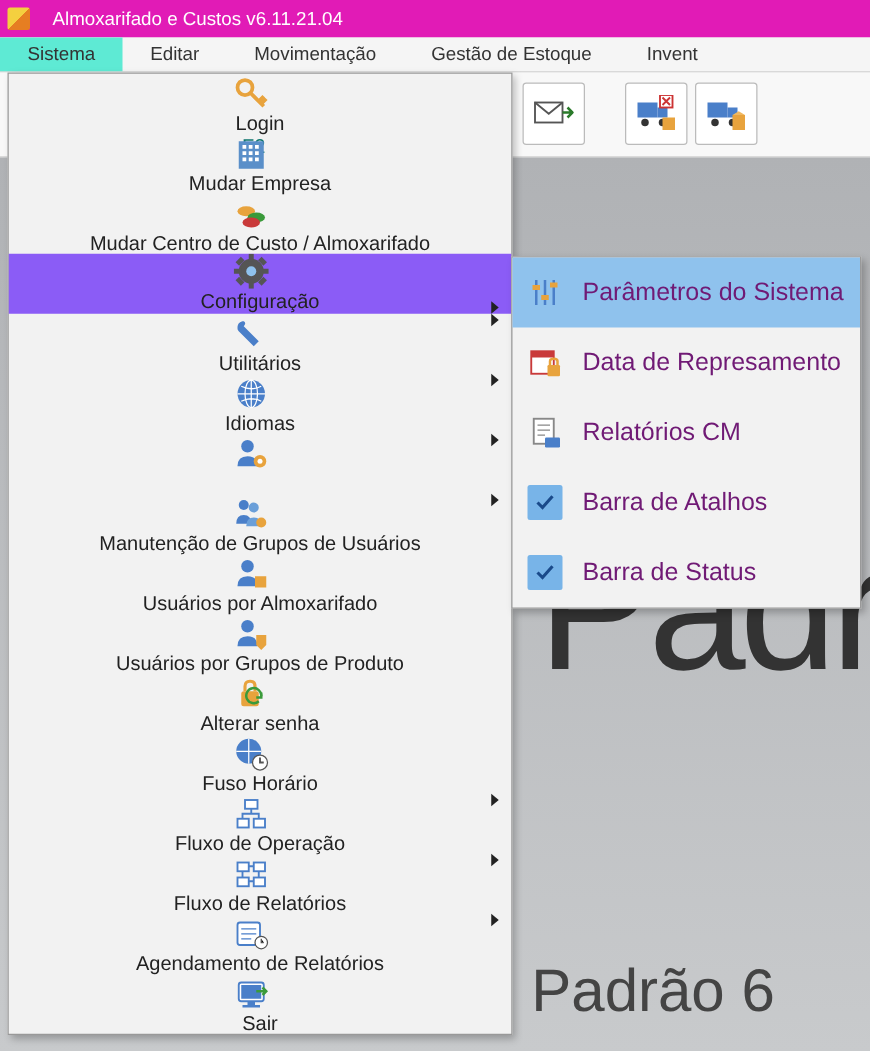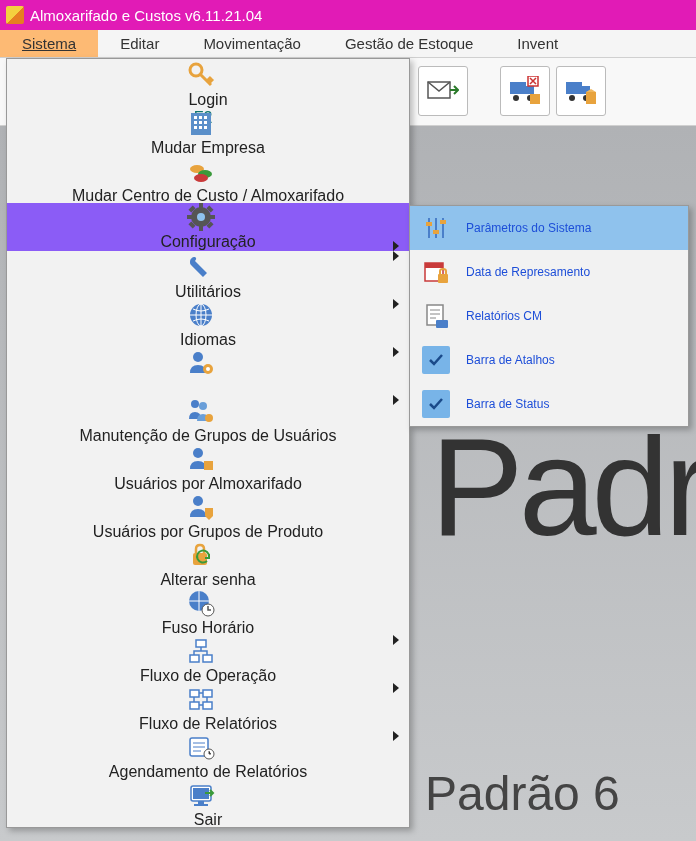--- a/index.html
+++ b/index.html
@@ -1,41 +1,41 @@
 <!DOCTYPE html>
 <html><head>
   <meta charset="utf-8">
   <style>
     * { margin: 0; padding: 0; box-sizing: border-box; font-family: "Segoe UI", Tahoma, sans-serif; }
     body { width: 696px; height: 841px; overflow: hidden; background: #f0f0f0; position: relative; }
     
-    .titlebar { background: #e11bb6; height: 30px; display: flex; align-items: center; padding: 0 6px; color: white; font-size: 15px; }
+    .titlebar { background: #e11bb6; height: 30px; display: flex; align-items: center; padding: 0 6px; color: white; font-size: 15px; gap: 12px; }
     .titlebar-icon { width: 18px; height: 18px; background: linear-gradient(135deg, #f4d03f 50%, #e67e22 50%); margin-right: 6px; border-radius: 2px; }
     
     .menubar { background: #f5f5f5; height: 28px; display: flex; border-bottom: 1px solid #d0d0d0; }
     .menuitem { padding: 4px 22px; font-size: 15px; color: #333; display: flex; align-items: center; cursor: pointer; }
-    .menuitem.active { background: #fdba74; text-decoration: underline; }
+    .menuitem.active { background: #5eead4; }
     
     .toolbar { background: #f8f8f8; height: 68px; padding: 8px; display: flex; gap: 6px; border-bottom: 1px solid #d0d0d0; }
     .tool-btn { width: 50px; height: 50px; border: 1px solid #bbb; border-radius: 3px; background: #fff; display: flex; align-items: center; justify-content: center; }
     
     .content-bg { position: absolute; top: 126px; left: 0; right: 0; bottom: 0; background: linear-gradient(180deg, #b0b2b5 0%, #c8cacc 100%); display: flex; flex-direction: column; justify-content: flex-end; padding: 30px; }
     .bg-text-big { font-size: 140px; color: #333; font-weight: 400; letter-spacing: -5px; position: absolute; top: 280px; right: -10px; }
     .bg-text-small { font-size: 48px; color: #444; position: absolute; bottom: 20px; left: 425px; }
     
     .dropdown { position: absolute; top: 58px; left: 6px; width: 404px; background: #f2f2f2; border: 1px solid #999; box-shadow: 3px 3px 6px rgba(0,0,0,0.25); z-index: 10; }
     .dd-item { height: 48px; display: flex; align-items: center; padding: 0 10px; font-size: 16px; color: #222; cursor: pointer; position: relative; flex-direction: column; }
     .dd-item.highlight { background: #8b5cf6; justify-content: flex-end; }
     .dd-icon { width: 32px; height: 32px; margin-right: 14px; display: flex; align-items: center; justify-content: center; flex-shrink: 0; }
     .dd-label { flex: 1; }
     .dd-shortcut { color: #0f766e; margin-right: 10px; }
     .dd-arrow { width: 0; height: 0; border-top: 5px solid transparent; border-bottom: 5px solid transparent; border-left: 6px solid #222; position: absolute; right: 10px; }
     
     .submenu { position: absolute; top: 205px; left: 409px; width: 280px; background: #f2f2f2; border: 1px solid #999; box-shadow: 3px 3px 6px rgba(0,0,0,0.25); z-index: 11; }
-    .sub-item { height: 44px; display: flex; align-items: center; padding: 0 10px; font-size: 12px; color: #1d4ed8; cursor: pointer; }
+    .sub-item { height: 56px; display: flex; align-items: center; padding: 0 10px; font-size: 20px; color: #701a75; cursor: pointer; }
     .sub-item.highlight { background: #8fc2ed; }
     .sub-icon { width: 32px; height: 32px; margin-right: 14px; display: flex; align-items: center; justify-content: center; flex-shrink: 0; }
     .checkmark-box { width: 28px; height: 28px; background: #78b4e8; display: flex; align-items: center; justify-content: center; border-radius: 2px; }
     
     svg { display: block; }
   </style>
 </head>
 <body>
 
 <div class="titlebar">

